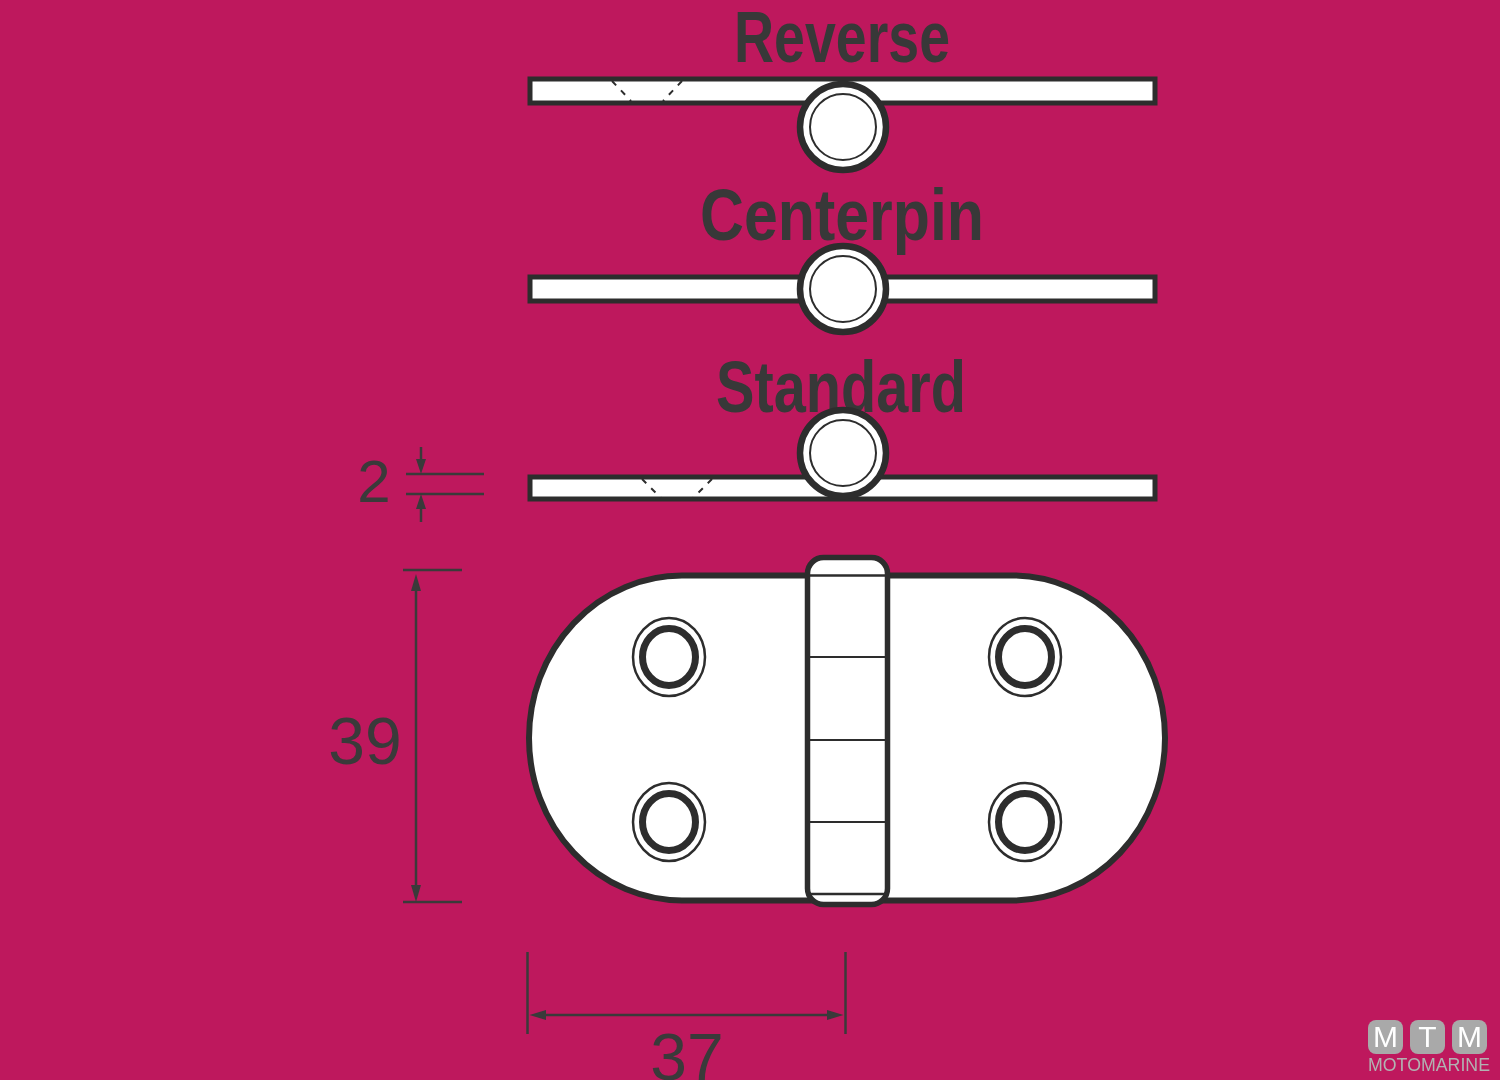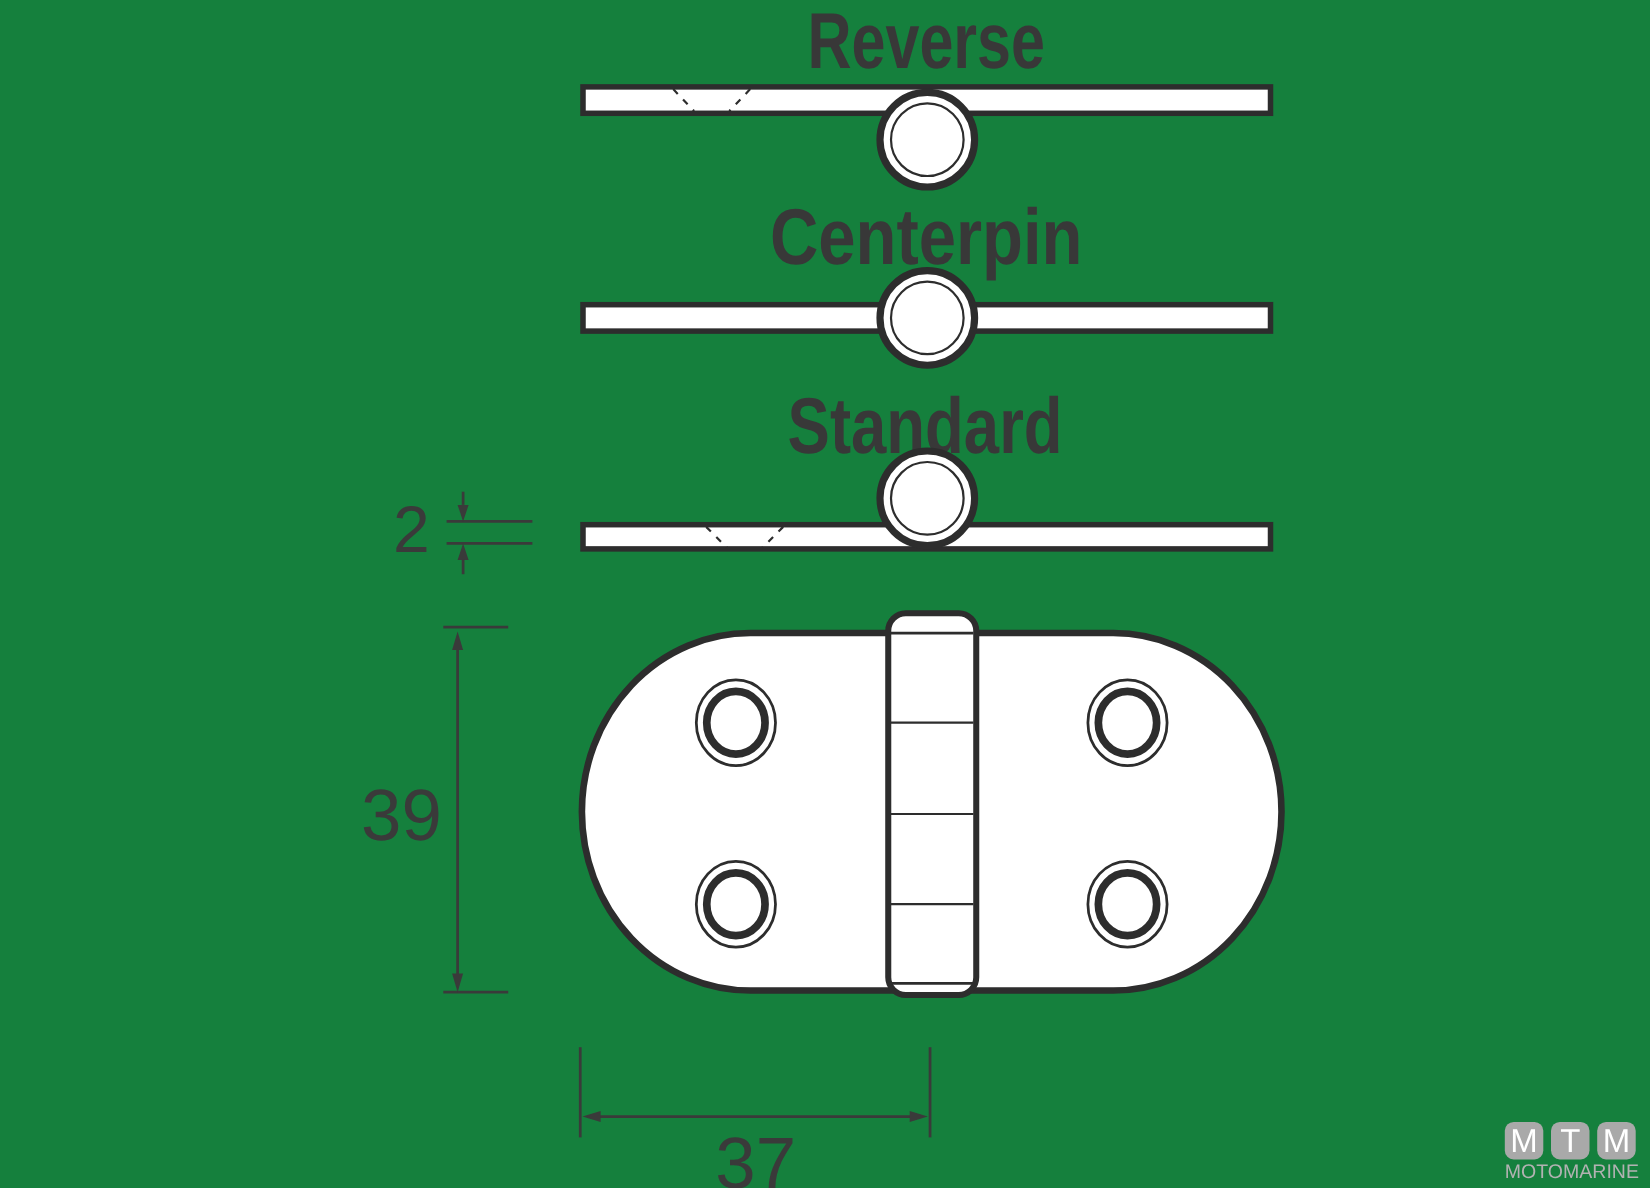--- a/index.html
+++ b/index.html
@@ -1,16 +1,16 @@
 <!DOCTYPE html>
 <html><head>
 <meta charset="utf-8">
 <style>
   html,body{margin:0;padding:0;background:#ffffff;}
-  .stage{position:relative;width:1500px;height:1080px;background:#15803d;overflow:hidden;}
+  .stage{position:relative;width:1500px;height:1080px;background:#be185d;overflow:hidden;}
   svg{display:block;}
   text{font-family:"Liberation Sans","DejaVu Sans",sans-serif;}
   .variant-label{font-weight:bold;fill:#383838;}
   .dim-text{font-weight:normal;fill:#3a3a3a;}
   .plate{fill:#ffffff;stroke:#2d2d2d;stroke-width:5;}
   .thick{stroke:#2d2d2d;fill:#ffffff;}
   .thin{stroke:#2d2d2d;fill:none;}
   .dimline{stroke:#3a3a3a;stroke-width:2.5;fill:none;}
   .dimarrow{fill:#3a3a3a;stroke:none;}
   .dash{stroke:#2d2d2d;stroke-width:2;fill:none;stroke-dasharray:6 7;}

